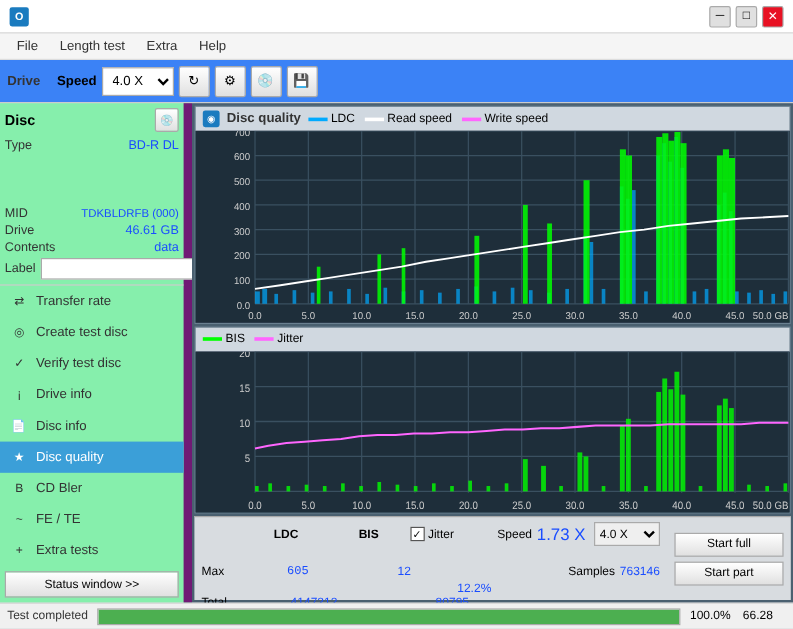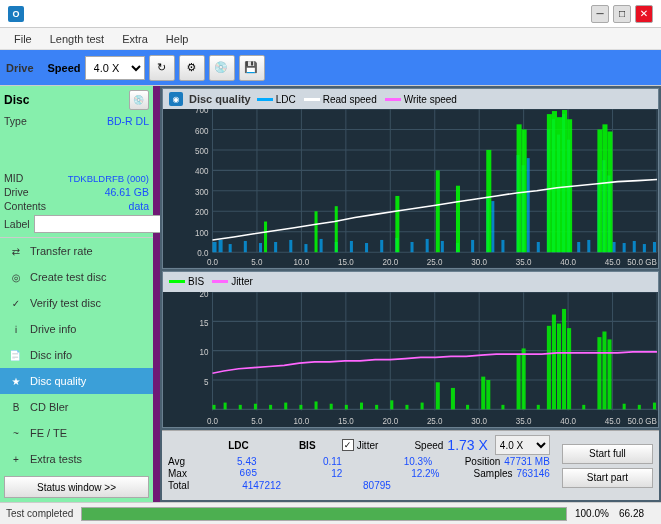--- a/index.html
+++ b/index.html
@@ -432,34 +432,26 @@
             <div style="width:12px;height:12px;border:1px solid #555;background:white;display:flex;align-items:center;justify-content:center;font-size:9px;">✓</div>
             <span>Jitter</span>
           </div>
           <div style="font-size:10px;margin-left:4px;">Speed</div>
           <div style="font-size:14px;color:#1a4dff;margin-left:4px;margin-right:7px;">1.73 X</div>
           <select style="height:20px;border:1px solid #aaa;font-size:10px;width:55px;">
             <option>4.0 X</option>
           </select>
         </div>
 
-        <div style="display:flex;gap:0;align-items:center;">
-          <div style="width:36px;font-size:10px;">Avg</div>
-          <div style="flex:1;text-align:center;font-size:10px;color:#1a4dff;">5.43</div>
-          <div style="flex:1;text-align:center;font-size:10px;color:#1a4dff;">0.11</div>
-          <div style="flex:1;text-align:center;font-size:10px;color:#1a4dff;">10.3%</div>
-          <div style="font-size:10px;margin-left:4px;">Position</div>
-          <div style="font-size:10px;color:#1a4dff;margin-left:4px;">47731 MB</div>
-        </div>
 
         <div style="display:flex;gap:0;align-items:center;">
           <div style="width:36px;font-size:10px;">Max</div>
           <div style="flex:1;text-align:center;font-size:10px;color:#1a4dff;font-family:Liberation Mono, monospace;">605</div>
           <div style="flex:1;text-align:center;font-size:10px;color:#1a4dff;">12</div>
-          <div style="flex:1;text-align:center;font-size:10px;color:#1a4dff;">12.2%</div>
+          <div style="flex:1;font-size:10px;color:#1a4dff;margin-top:29px;">12.2%</div>
           <div style="font-size:10px;margin-left:4px;">Samples</div>
           <div style="font-size:10px;color:#1a4dff;margin-left:4px;">763146</div>
         </div>
 
         <div style="display:flex;gap:0;align-items:center;">
           <div style="width:36px;font-size:10px;">Total</div>
           <div style="flex:1;text-align:center;font-size:10px;color:#1a4dff;">4147212</div>
           <div style="flex:1;text-align:center;font-size:10px;color:#1a4dff;">80795</div>
           <div style="flex:1;"></div>
         </div>

